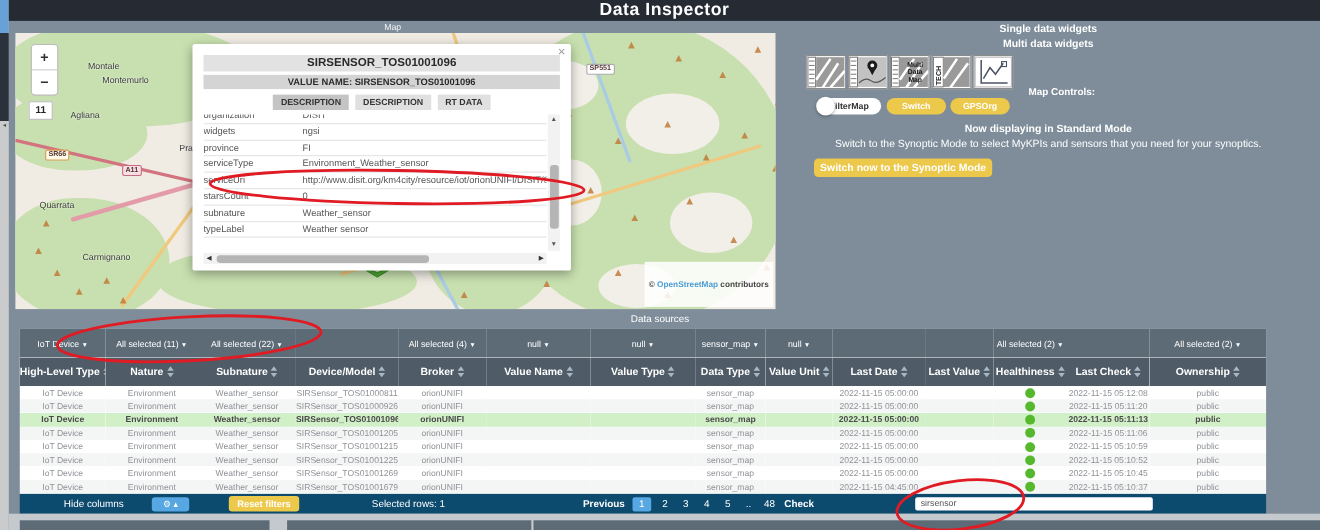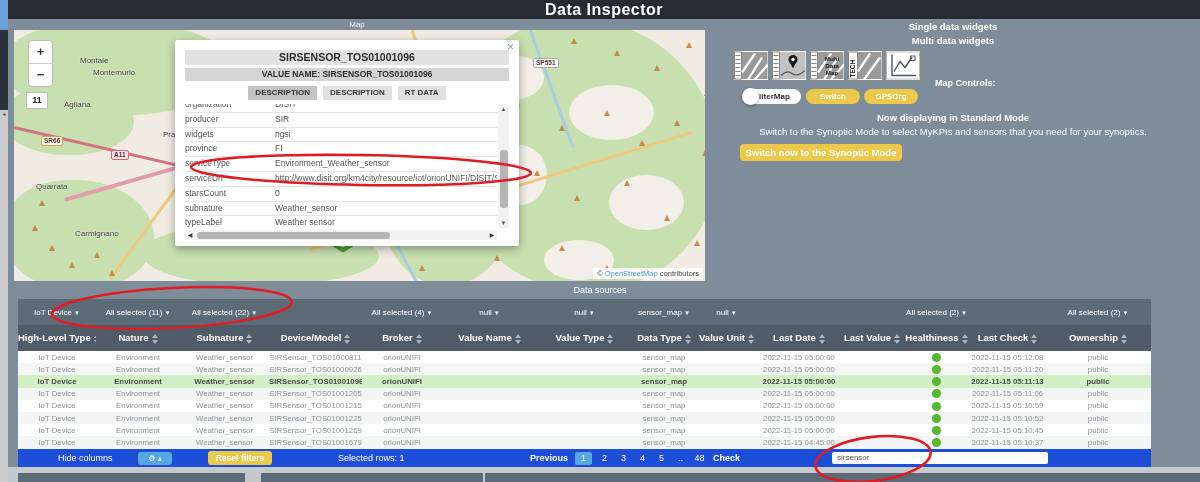--- a/index.html
+++ b/index.html
@@ -32,21 +32,21 @@
           border:1px solid #d99c53;border-radius:2px;padding:0 2px;line-height:8px;}
   .shield.pink{border-color:#c96a7e;background:#f7dfe4;}
   .shield.gray{border-color:#aaa;background:#fff;}
   #zoomctl{left:14px;top:10px;width:23px;height:45px;background:#fff;border:1px solid #bbb;
            border-radius:4px;text-align:center;}
   #zoomctl div{height:22px;line-height:22px;font-size:13px;font-weight:bold;color:#333;cursor:pointer;}
   #zoomctl .zi{border-bottom:1px solid #ccc;}
   #zoomlvl{left:12px;top:62px;width:20px;height:15px;background:#fff;border:1px solid #bbb;
            font-size:9px;font-weight:bold;color:#222;text-align:center;line-height:15px;}
   #attrib{right:2px;bottom:2px;background:rgba(255,255,255,.85);font-size:7.5px;color:#444;
-          padding:1px 4px;}
+          padding:16px 4px;font-weight:bold;}
   #attrib a{color:#4a9bd4;text-decoration:none;}
   #marker{left:318px;top:212px;}
 
   
   #popup{left:175px;top:40px;width:344px;height:206px;background:#fff;border-radius:2px;
          box-shadow:0 3px 10px rgba(0,0,0,.35);z-index:20;}
   #popup-close{position:absolute;right:5px;top:1px;color:#999;font-size:12px;line-height:12px;cursor:pointer;}
   #popup-title{position:absolute;left:10px;top:10px;right:10px;height:15px;background:#e2e2e2;
                font-size:10.5px;font-weight:bold;color:#2b2b2b;text-align:center;line-height:15px;}
   #popup-vname{position:absolute;left:10px;top:28px;right:10px;height:13px;background:#d4d4d4;
@@ -100,21 +100,21 @@
   .sorticon .sd{border-top:4px solid #a9b8c2;}
   tbody td{font-size:7.8px;color:#8f9297;text-align:center;height:12.2px;padding:0;
            white-space:nowrap;overflow:hidden;}
   tbody tr{cursor:pointer;}
   tbody tr:nth-child(even){background:#f4f5f5;}
   tbody tr.selected{background:#d2f0c8;}
   tbody tr.selected td{color:#4a4a4a;font-weight:bold;}
   .dot{display:inline-block;width:9px;height:9px;border-radius:50%;background:#55b82d;vertical-align:middle;}
 
   
-  #ds-footer{left:18px;top:449px;width:1133px;height:18px;background:#1d4ed8;color:#fff;font-size:9px;}
+  #ds-footer{left:18px;top:449px;width:1133px;height:18px;background:#0c4a6e;color:#fff;font-size:9px;}
   #ds-footer .itm{position:absolute;top:0;height:18px;line-height:18px;}
   #gearbtn{left:120px;top:2.5px;width:34px;height:13px;background:#57a8e2;border-radius:3px;
            text-align:center;font-size:8px;line-height:13px;color:#fff;cursor:pointer;}
   #resetbtn{left:190px;top:2px;width:64px;height:14px;background:#ecc84b;border-radius:3px;
            text-align:center;font-size:8.5px;line-height:14px;color:#fff;font-weight:600;cursor:pointer;}
   #pagination{left:512px;display:flex;gap:7px;align-items:center;}
   .page{min-width:13px;text-align:center;cursor:pointer;line-height:13px;font-size:9px;}
   .page.active{background:#57a8e2;border-radius:2px;padding:0 2px;}
   #prevbtn,#nextbtn{cursor:pointer;font-weight:600;}
   #searchbox{left:814px;top:2.5px;width:206px;height:12px;border:none;border-radius:2px;
@@ -228,24 +228,20 @@
         <div class="tab active">DESCRIPTION</div>
         <div class="tab">DESCRIPTION</div>
         <div class="tab">RT DATA</div>
       </div>
     <div id="popup-props">
         <div class="prow" style="margin-top: -6px;">
           <span class="k">organization</span>
           <span class="v">DISIT</span>
         </div>
         <div class="prow">
-          <span class="k">producer</span>
-          <span class="v">SIR</span>
-        </div>
-        <div class="prow">
           <span class="k">widgets</span>
           <span class="v">ngsi</span>
         </div>
         <div class="prow">
           <span class="k">province</span>
           <span class="v">FI</span>
         </div>
         <div class="prow">
           <span class="k">serviceType</span>
           <span class="v">Environment_Weather_sensor</span>

